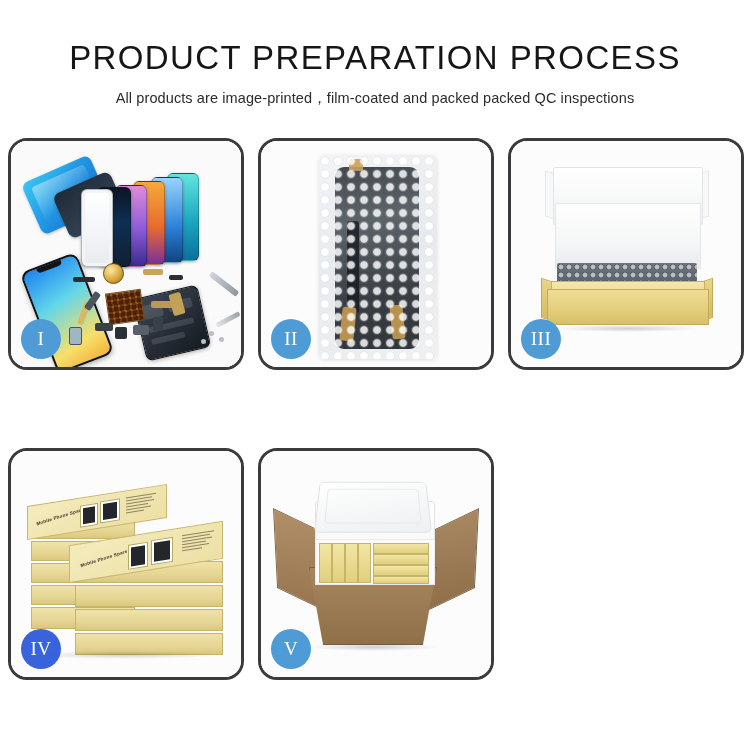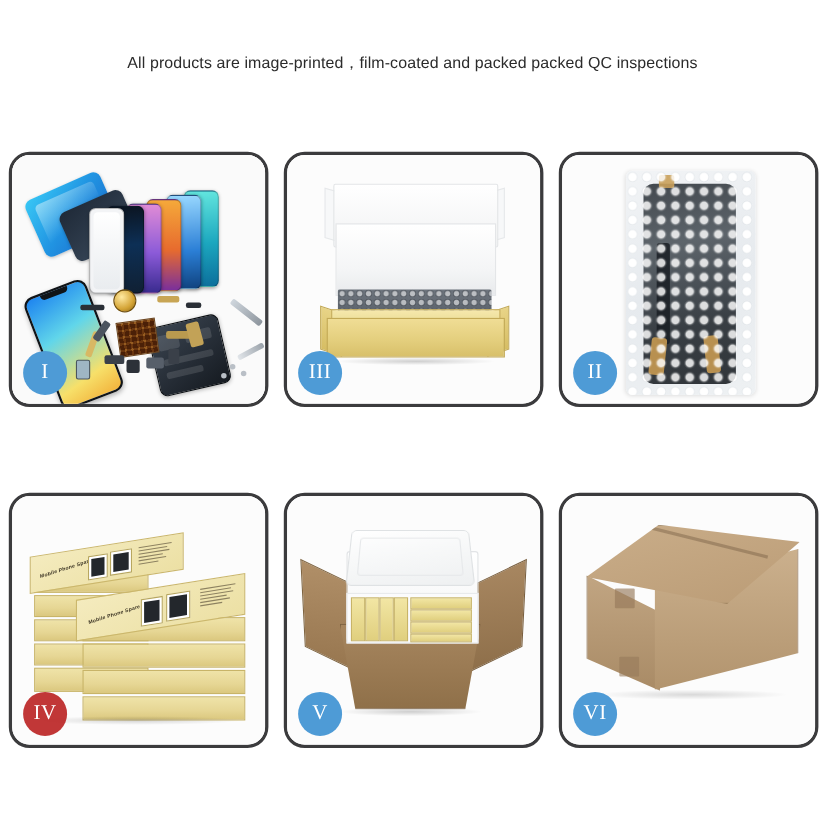--- a/index.html
+++ b/index.html
@@ -85,21 +85,21 @@
     border-radius: 50%;
     background: #4e9bd6;
     color: #ffffff;
     font-family: "Liberation Serif", serif;
     font-size: 19px;
     line-height: 40px;
     text-align: center;
     letter-spacing: 0.5px;
     z-index: 40;
   }
-  .badge.faded { background: #b91c1c; opacity: 0.88; margin-top: 14px; }
+  .badge.faded { background: #1d4ed8; opacity: 0.88; margin-top: 14px; }
 
   
   .p1-bg { position:absolute; inset:0; background:#fafafa; }
   .ph-sticker {
     position: absolute; left: 18px; top: 26px;
     width: 74px; height: 56px;
     background: linear-gradient(145deg,#39c8f5 0%, #2196e3 45%, #1a63c8 100%);
     transform: rotate(-24deg);
     border-radius: 7px;
     box-shadow: 0 1px 3px rgba(0,0,0,.25);
@@ -417,20 +417,21 @@
     position:absolute; left:10px; top:150px; width:172px; height:9px;
     background:radial-gradient(ellipse at 50% 50%, rgba(0,0,0,.14), rgba(0,0,0,0) 72%);
   }
 </style>
 </head>
 <body>
 
 <div id="page">
 
   <div class="header">
+    <div class="title">PRODUCT PREPARATION PROCESS</div>
     <div class="subtitle">All products are image-printed，film-coated and packed packed QC inspections</div>
   </div>
 
   <div class="grid">
 
     <div class="panel">
       <div class="panel-stage">
         <div class="p1-bg"></div>
         <div class="ph-sticker"></div>
         <div class="ph-sticker2"></div>
@@ -477,48 +478,48 @@
           <span class="s1"></span>
             <span class="s2"></span>
             <span class="s3"></span>
         </div>
       </div>
       <div class="badge">I</div>
     </div>
 
     <div class="panel">
       <div class="panel-stage">
+        <div class="bubble-bag">
+          <div class="bb-inner"></div>
+          <div class="bb-top-tab"></div>
+          <div class="bb-flex"></div>
+          <div class="bb-gold1"></div>
+          <div class="bb-gold2"></div>
+          <div class="bb-overlay"></div>
+        </div>
+      </div>
+      <div class="badge">II</div>
+    </div>
+
+    <div class="panel">
+      <div class="panel-stage">
         <div class="b3-wrap">
           <div class="b3-lid-l"></div>
           <div class="b3-lid-r"></div>
           <div class="b3-lid-back"></div>
           <div class="b3-foam"></div>
           <div class="b3-bubble"></div>
           <div class="b3-tray-left"></div>
           <div class="b3-tray-right"></div>
           <div class="b3-tray-top"></div>
           <div class="b3-tray-front"></div>
           <div class="b3-shadow"></div>
         </div>
       </div>
       <div class="badge">III</div>
-    </div>
-
-    <div class="panel">
-      <div class="panel-stage">
-        <div class="bubble-bag">
-          <div class="bb-inner"></div>
-          <div class="bb-top-tab"></div>
-          <div class="bb-flex"></div>
-          <div class="bb-gold1"></div>
-          <div class="bb-gold2"></div>
-          <div class="bb-overlay"></div>
-        </div>
-      </div>
-      <div class="badge">II</div>
     </div>
 
     <div class="panel">
       <div class="panel-stage">
         <div class="stack">
 
           <div class="sbox" style="left:14px; top:44px; width:102px; height:18px;"></div>
           <div class="sbox" style="left:14px; top:66px; width:102px; height:18px;"></div>
           <div class="sbox" style="left:14px; top:88px; width:102px; height:18px;"></div>
           <div class="sbox" style="left:14px; top:110px; width:102px; height:18px;"></div>
@@ -589,30 +590,15 @@
             <i style="left:54px;  top:24px; width:54px; height:9px;"></i>
             <i style="left:54px;  top:35px; width:54px; height:6px;"></i>
           </div>
           <div class="c5-lid"></div>
           <div class="c5-shadow"></div>
         </div>
       </div>
       <div class="badge">V</div>
     </div>
 
-    <div class="panel">
-      <div class="panel-stage">
-        <div class="c6">
-          <div class="c6-left"></div>
-          <div class="c6-right"></div>
-          <div class="c6-top">
-            <div class="c6-seam"></div>
-          </div>
-          <div class="c6-tape1"></div>
-          <div class="c6-tape2"></div>
-          <div class="c6-shadow"></div>
-        </div>
-      </div>
-      <div class="badge">VI</div>
-    </div>
 
   </div>
 </div>
 
 </body></html>

